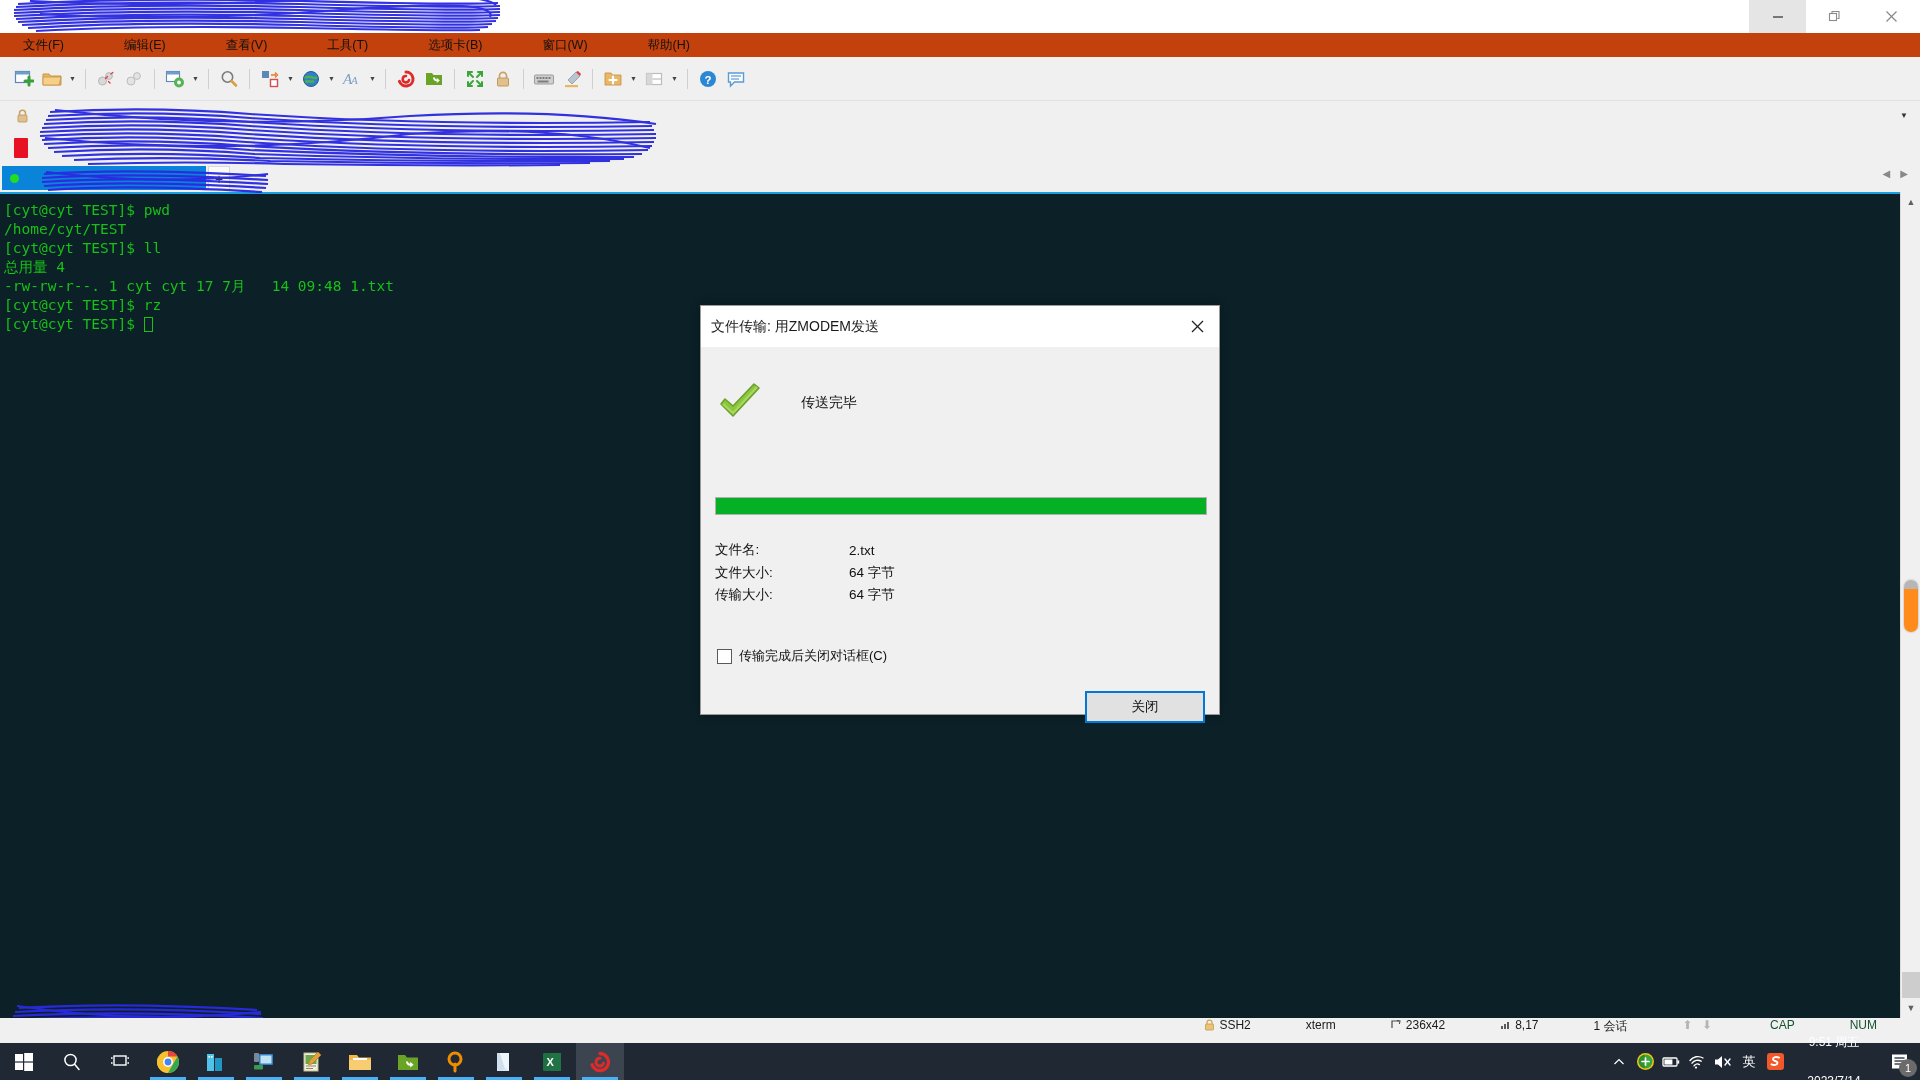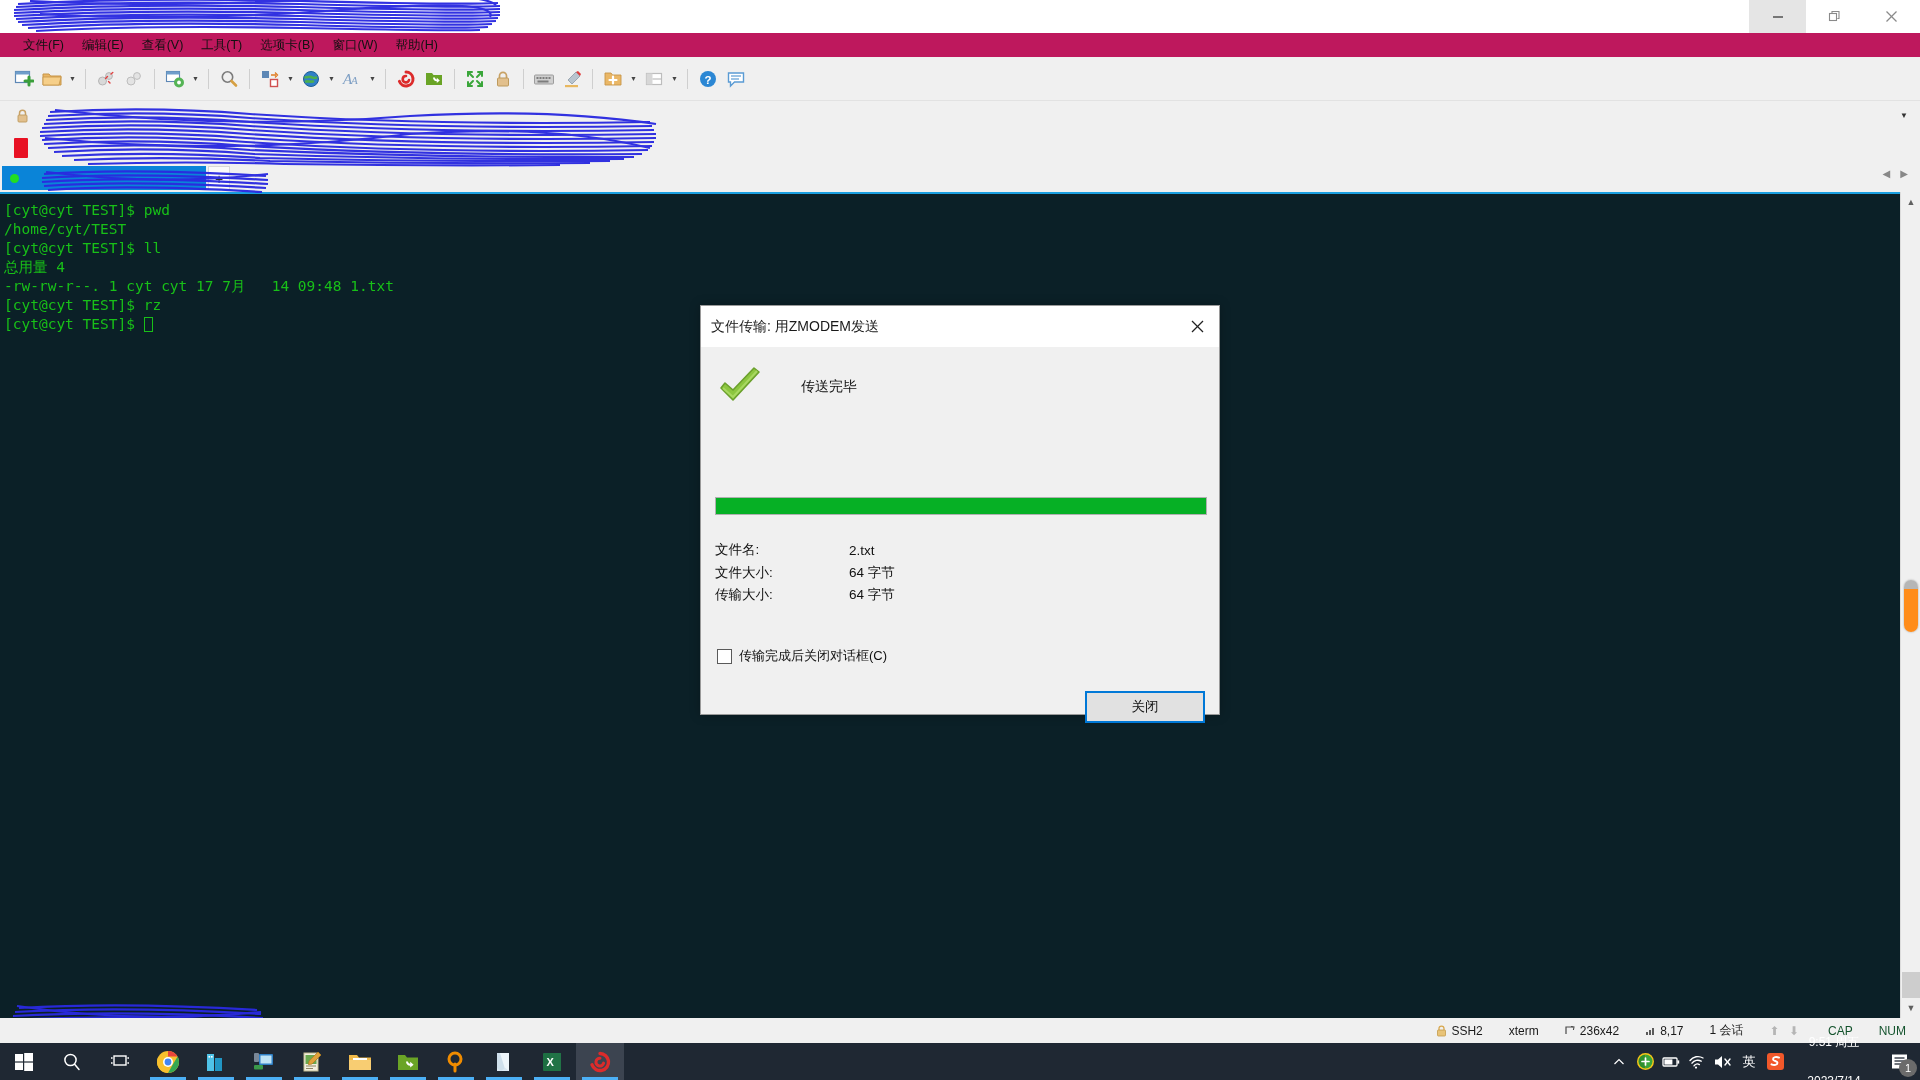--- a/index.html
+++ b/index.html
@@ -33,21 +33,22 @@
     display: flex; align-items: center; justify-content: center;
     color: #3a3a3a;
   }
   .wctl.hovered { background: #e5e5e5; }
   .wctl svg { display: block; }
 
   
   #menubar {
     position: absolute; left: 0; top: 33px; width: 1920px; height: 24px;
     display: flex; align-items: center; padding-left: 14px;
-    background: #be185d;
+    background: #c2410c;
+    gap: 42px;
   }
   .menu-item {
     font-size: 12.5px; color: #111; padding: 2px 9px; white-space: nowrap;
   }
 
   
   #toolbar {
     position: absolute; left: 0; top: 57px; width: 1920px; height: 43px;
     background: #f0f0f0;
     display: flex; align-items: center; padding-left: 10px;
@@ -154,22 +155,22 @@
   }
   #sb-track-box {
     position: absolute; left: 1px; bottom: 20px; width: 18px; height: 26px;
     background: #cdcdcd;
   }
 
   
   #statusbar {
     position: absolute; left: 0; top: 1018px; width: 1920px; height: 25px;
     background: #f0f0f0;
-    display: flex; align-items: center; justify-content: flex-end;
-    font-size: 12px; color: #1a1a1a;
+    display: flex; align-items: flex-start; justify-content: flex-end;
+    font-size: 12px; color: #1a1a1a; gap: 29px;
   }
   .sb-cell { margin-left: 26px; display: flex; align-items: center; gap: 4px; white-space: nowrap; }
   .sb-cell.dim { color: #14532d; }
   #sb-updown { color: #b5b5b5; letter-spacing: 3px; }
   #sb-pad { width: 14px; }
 
   
   #taskbar {
     position: absolute; left: 0; top: 1043px; width: 1920px; height: 37px;
     background: #1f2833;
@@ -225,21 +226,21 @@
     display: flex; align-items: center; position: relative;
   }
   #dlg-title {
     font-size: 14px; color: #1a1a1a; margin-left: 10px; white-space: nowrap;
   }
   #dlg-close {
     position: absolute; right: 0; top: 0; width: 44px; height: 41px;
     display: flex; align-items: center; justify-content: center;
     color: #222;
   }
-  #dlg-body { padding: 0 14px; position: relative; height: 369px; }
+  #dlg-body { padding: 16px 14px; position: relative; height: 369px; }
   #dlg-status-row {
     display: flex; align-items: center; height: 80px; padding-left: 2px;
   }
   #check-icon { width: 46px; height: 42px; }
   #dlg-status-text { font-size: 14px; color: #111; margin-left: 38px; }
   #progress-outer {
     position: absolute; left: 14px; top: 150px;
     width: 492px; height: 18px;
     border: 1px solid #b0b0b0; background: #ffffff;
   }

